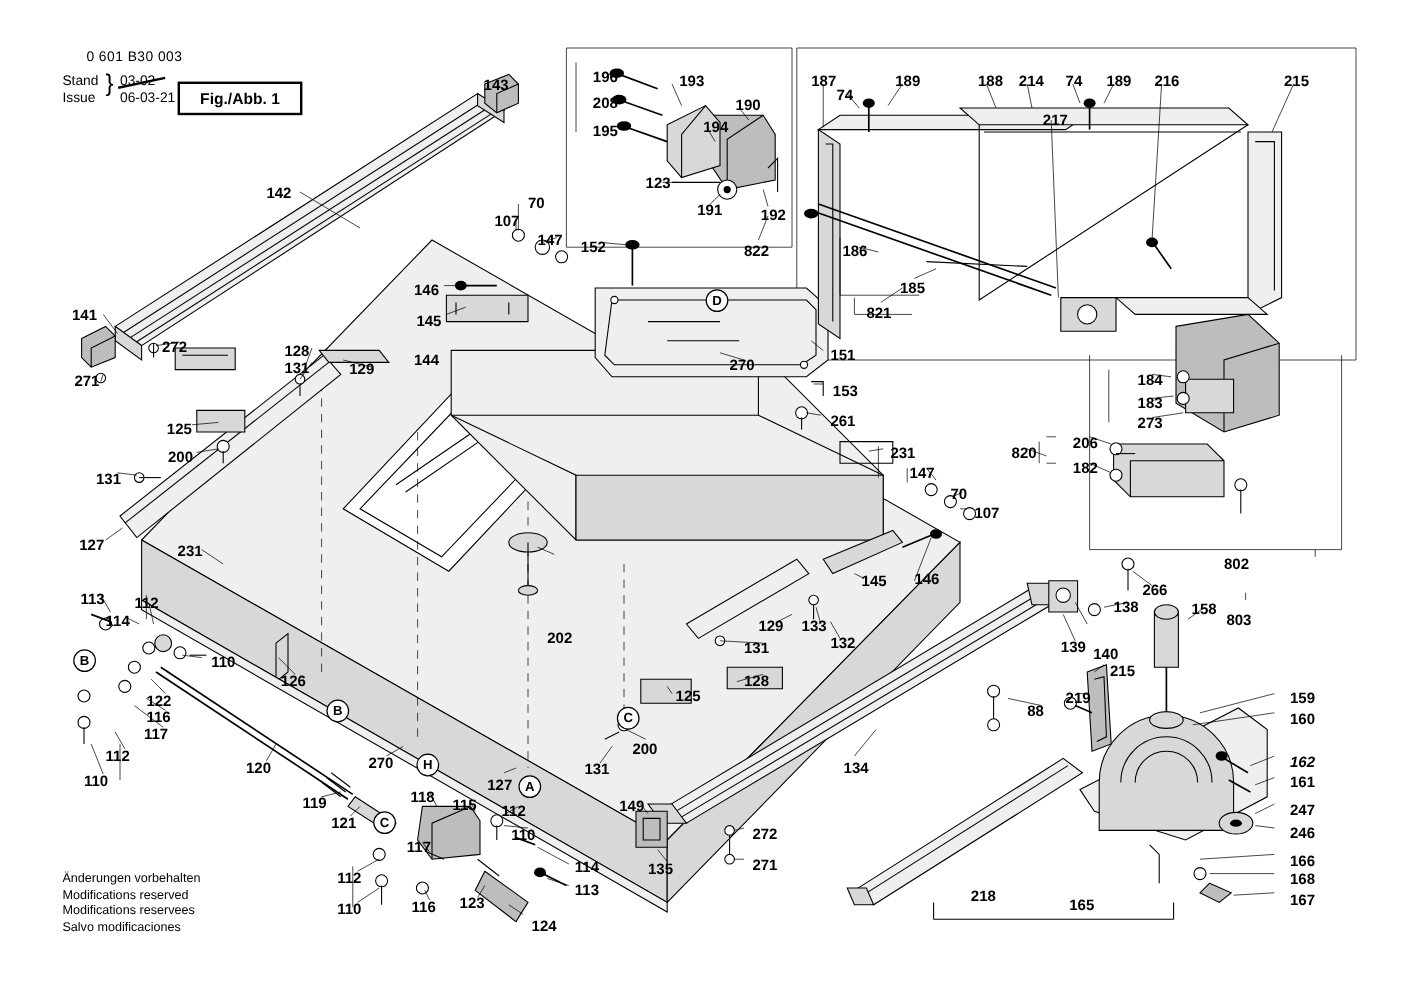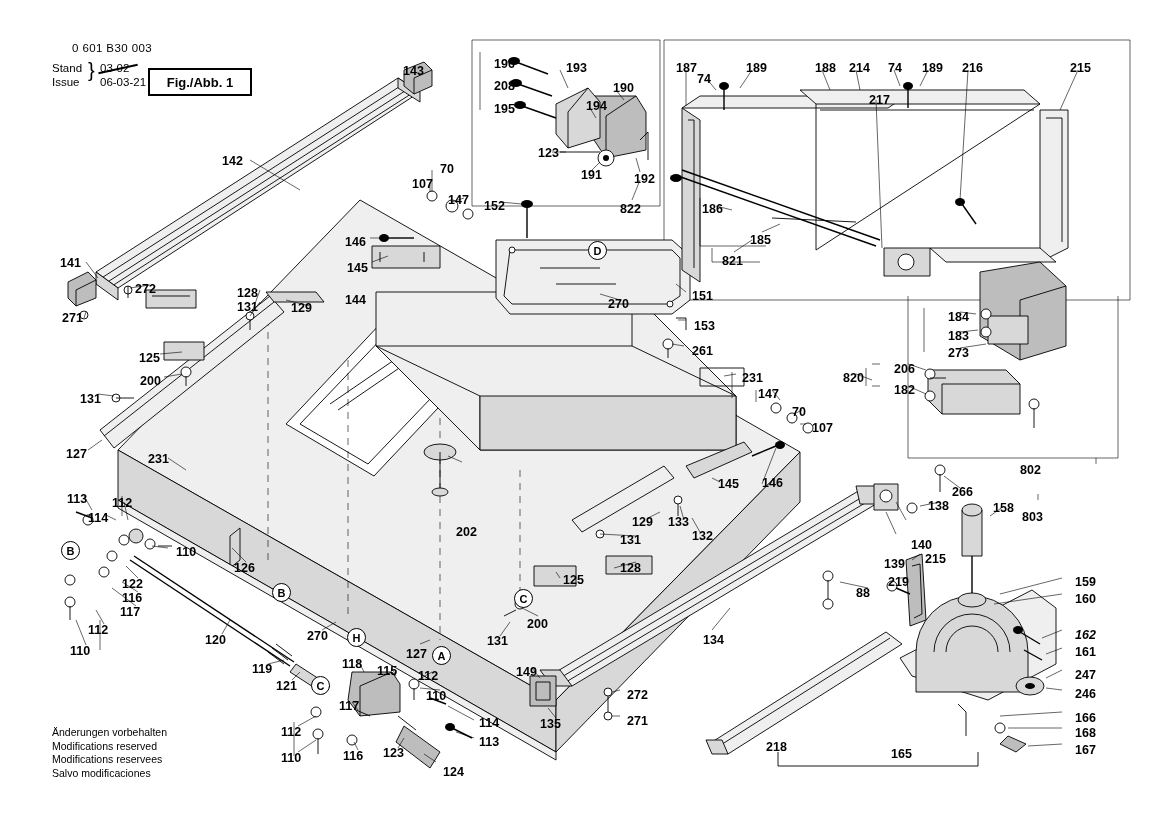--- a/index.html
+++ b/index.html
@@ -610,21 +610,21 @@
       <div class="lbl" style="left: 632px; top: 516px;">129</div>
       <div class="lbl" style="left: 668px; top: 516px;">133</div>
       <div class="lbl" style="left: 620px; top: 534px;">131</div>
       <div class="lbl" style="left: 692px; top: 530px;">132</div>
       <div class="lbl" style="left: 620px; top: 562px;">128</div>
       <div class="lbl" style="left: 563px; top: 574px;">125</div>
       <div class="lbl" style="left: 527px; top: 618px;">200</div>
       <div class="lbl" style="left: 487px; top: 635px;">131</div>
       <div class="lbl" style="left: 406px; top: 648px;">127</div>
       <div class="lbl" style="left: 703px; top: 634px;">134</div>
-      <div class="lbl" style="left: 884px; top: 558px;">139</div>
+      <div class="lbl" style="left: 884px; top: 533px;">139</div>
       <div class="lbl" style="left: 911px; top: 519px; margin-top: 20px;">140</div>
       <div class="lbl" style="left: 925px; top: 553px;">215</div>
       <div class="lbl" style="left: 888px; top: 576px;">219</div>
       <div class="lbl" style="left: 856px; top: 587px;">88</div>
       <div class="lbl" style="left: 1075px; top: 576px;">159</div>
       <div class="lbl" style="left: 1075px; top: 593px;">160</div>
       <div class="lbl" style="left: 1075px; top: 629px; font-style: italic;">162</div>
       <div class="lbl" style="left: 1075px; top: 646px;">161</div>
       <div class="lbl" style="left: 1075px; top: 669px;">247</div>
       <div class="lbl" style="left: 1075px; top: 688px;">246</div>
@@ -642,21 +642,21 @@
       <div class="lbl" style="left: 281px; top: 752px;">110</div>
       <div class="lbl" style="left: 343px; top: 750px;">116</div>
       <div class="lbl" style="left: 383px; top: 747px;">123</div>
       <div class="lbl" style="left: 443px; top: 766px;">124</div>
       <div class="lbl" style="left: 479px; top: 717px;">114</div>
       <div class="lbl" style="left: 479px; top: 736px;">113</div>
       <div class="lbl" style="left: 516px; top: 666px;">149</div>
       <div class="lbl" style="left: 540px; top: 718px;">135</div>
       <div class="lbl" style="left: 627px; top: 689px;">272</div>
       <div class="lbl" style="left: 627px; top: 715px;">271</div>
-      <div class="lbl" style="left: 766px; top: 741px;">218</div>
+      <div class="lbl" style="left: 809px; top: 741px;">218</div>
       <div class="lbl" style="left: 891px; top: 748px;">165</div>
       <div class="lbl" style="left: 948px; top: 311px;">184</div>
       <div class="lbl" style="left: 948px; top: 330px;">183</div>
       <div class="lbl" style="left: 948px; top: 347px;">273</div>
       <div class="lbl" style="left: 894px; top: 363px;">206</div>
       <div class="lbl" style="left: 894px; top: 384px;">182</div>
       <div class="lbl" style="left: 843px; top: 372px;">820</div>
       <div class="lbl" style="left: 1020px; top: 464px;">802</div>
     </div>
   <div id="letters">

